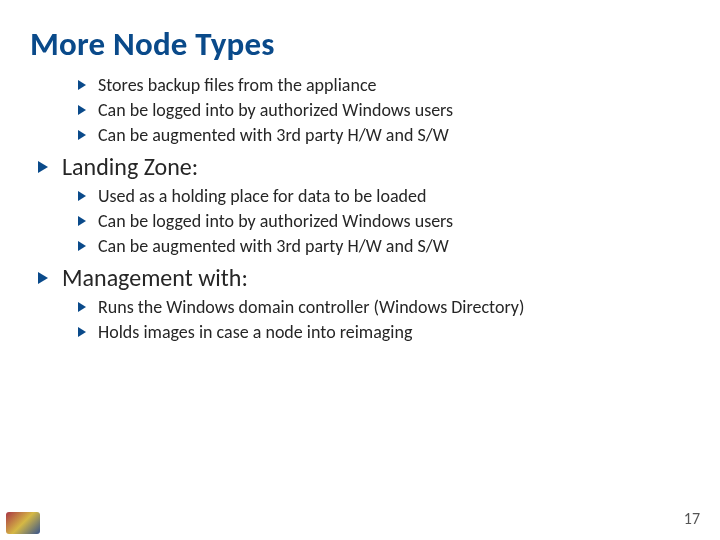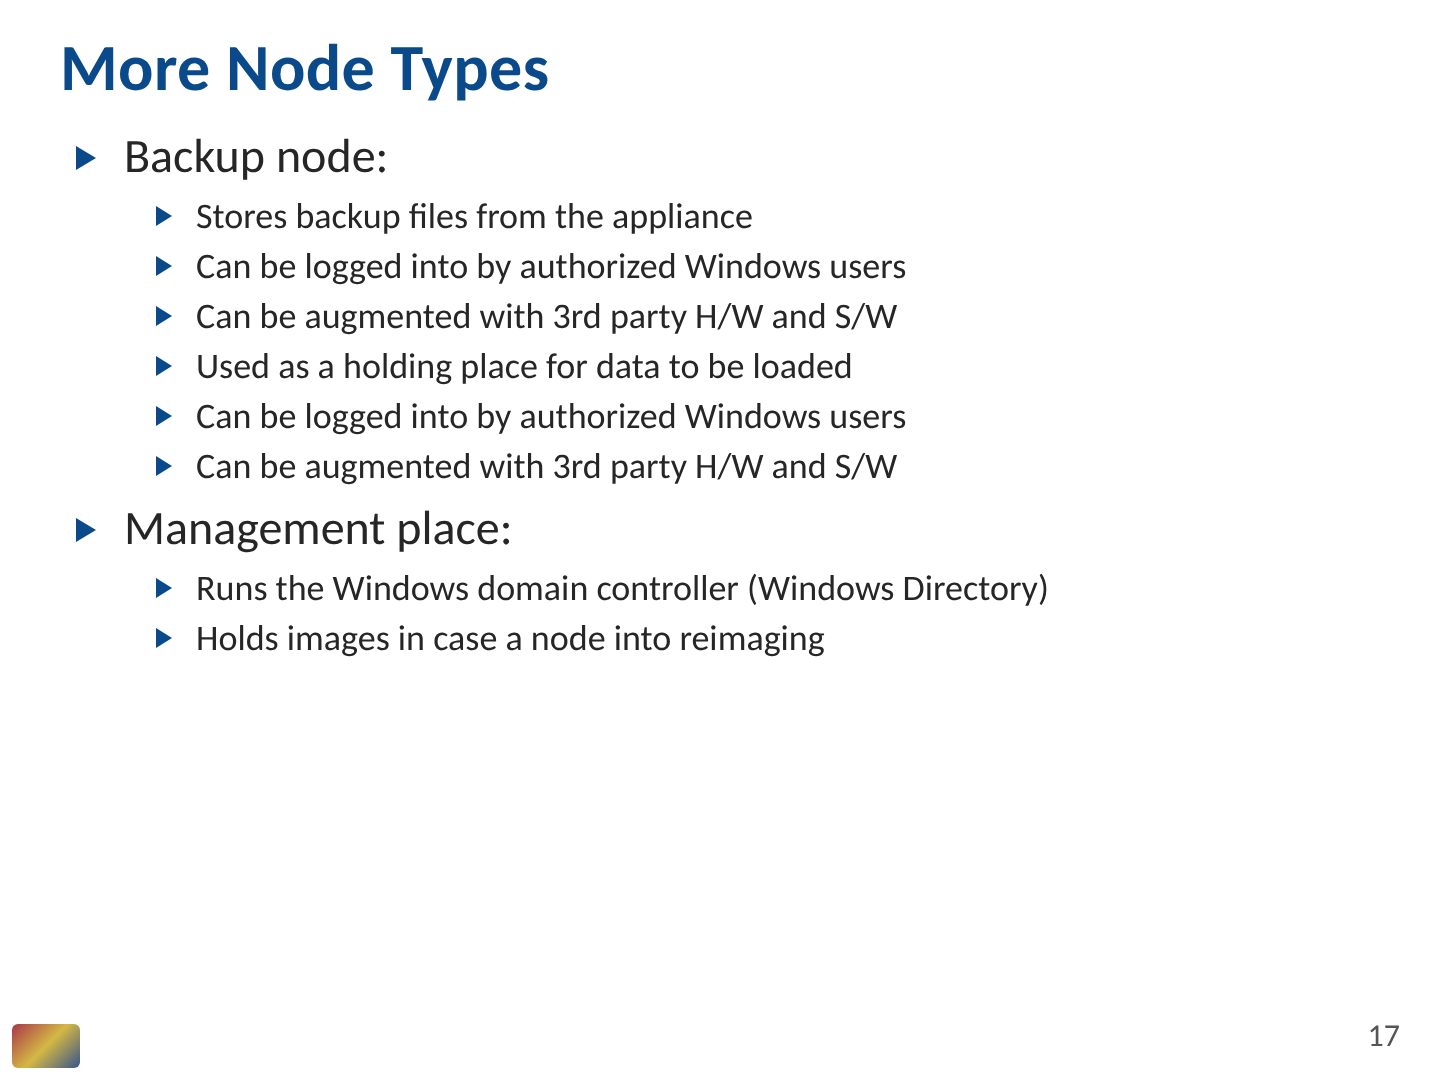--- a/index.html
+++ b/index.html
@@ -11,21 +11,21 @@
     font-family: "Segoe UI", "Calibri", Arial, sans-serif;
     color: #3a3a3a;
     overflow: hidden;
     position: relative;
   }
   .slide {
     width: 720px;
     height: 540px;
     position: relative;
     box-sizing: border-box;
-    padding: 14px 30px 0 30px;
+    padding: 24px 30px 0 30px;
   }
   .title {
     font-size: 33px;
     font-weight: 700;
     color: #0a4a8a;
     margin: 0 0 10px 0;
     letter-spacing: 0.2px;
   }
   .section {
     display: flex;
@@ -80,53 +80,53 @@
     border-radius: 3px;
     opacity: 0.9;
   }
 </style>
 </head>
 <body>
 
 <div class="slide">
   <div class="title">More Node Types</div>
 
-  <div class="section">
-    <span class="arrow-big"></span>
-    <span class="label">Backup node:</span>
-  </div>
   <div class="sub">
     <span class="arrow-small"></span>
     <span class="label">Stores backup files from the appliance</span>
   </div>
   <div class="sub">
     <span class="arrow-small"></span>
     <span class="label">Can be logged into by authorized Windows users</span>
   </div>
   <div class="sub">
     <span class="arrow-small"></span>
     <span class="label">Can be augmented with 3rd party H/W and S/W</span>
   </div>
 
+  <div class="section">
+    <span class="arrow-big"></span>
+    <span class="label">Landing Zone:</span>
+  </div>
   <div class="sub">
     <span class="arrow-small"></span>
     <span class="label">Used as a holding place for data to be loaded</span>
   </div>
   <div class="sub">
     <span class="arrow-small"></span>
     <span class="label">Can be logged into by authorized Windows users</span>
   </div>
   <div class="sub">
     <span class="arrow-small"></span>
     <span class="label">Can be augmented with 3rd party H/W and S/W</span>
   </div>
 
   <div class="section">
     <span class="arrow-big"></span>
-    <span class="label">Management place:</span>
+    <span class="label">Management with:</span>
   </div>
   <div class="sub">
     <span class="arrow-small"></span>
     <span class="label">Runs the Windows domain controller (Windows Directory)</span>
   </div>
   <div class="sub">
     <span class="arrow-small"></span>
     <span class="label">Holds images in case a node into reimaging</span>
   </div>
 

